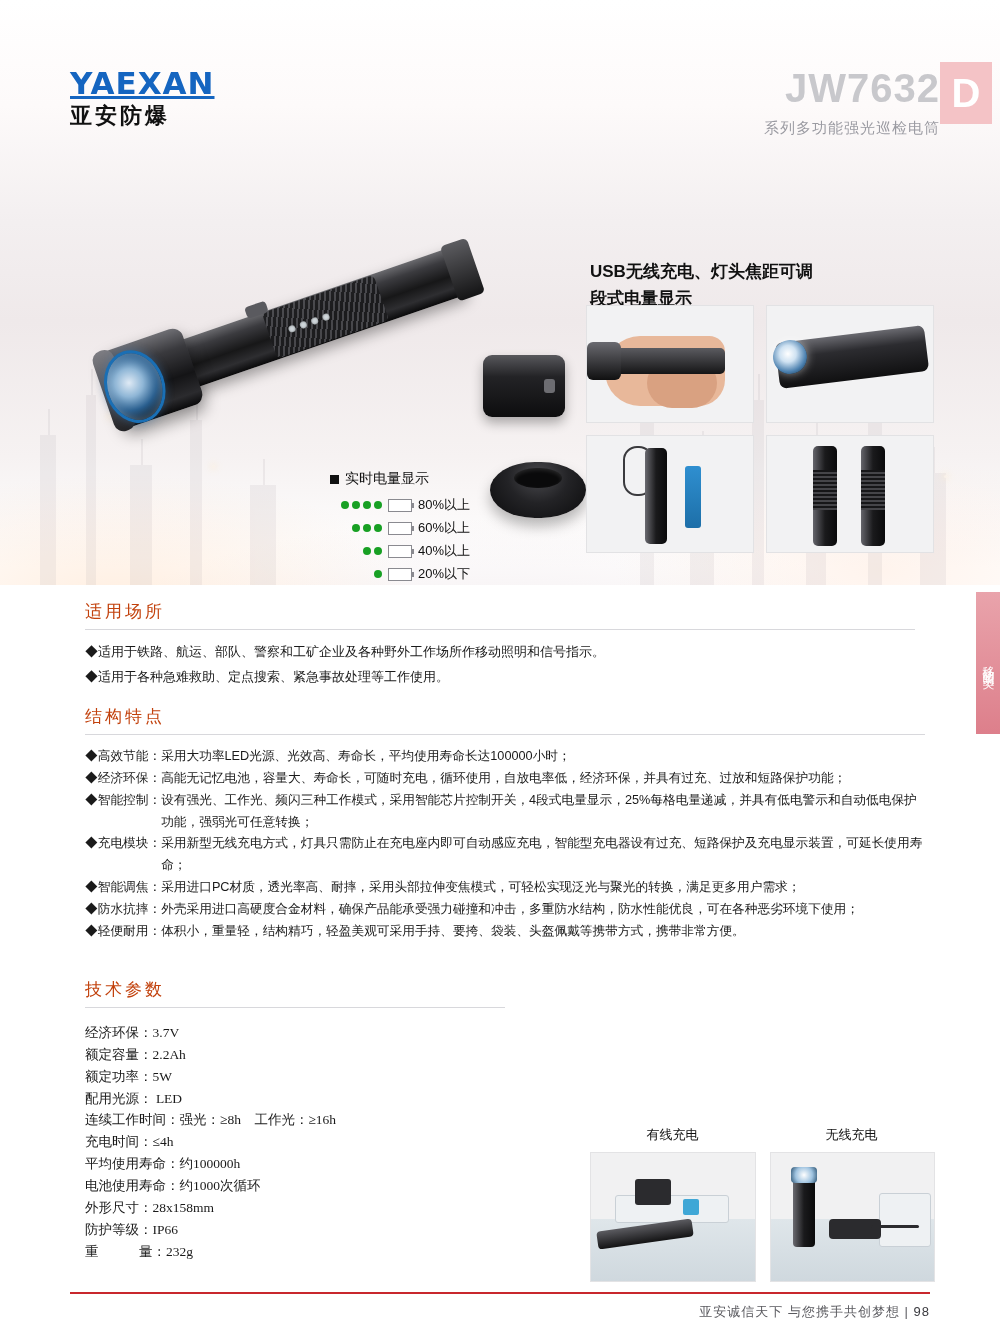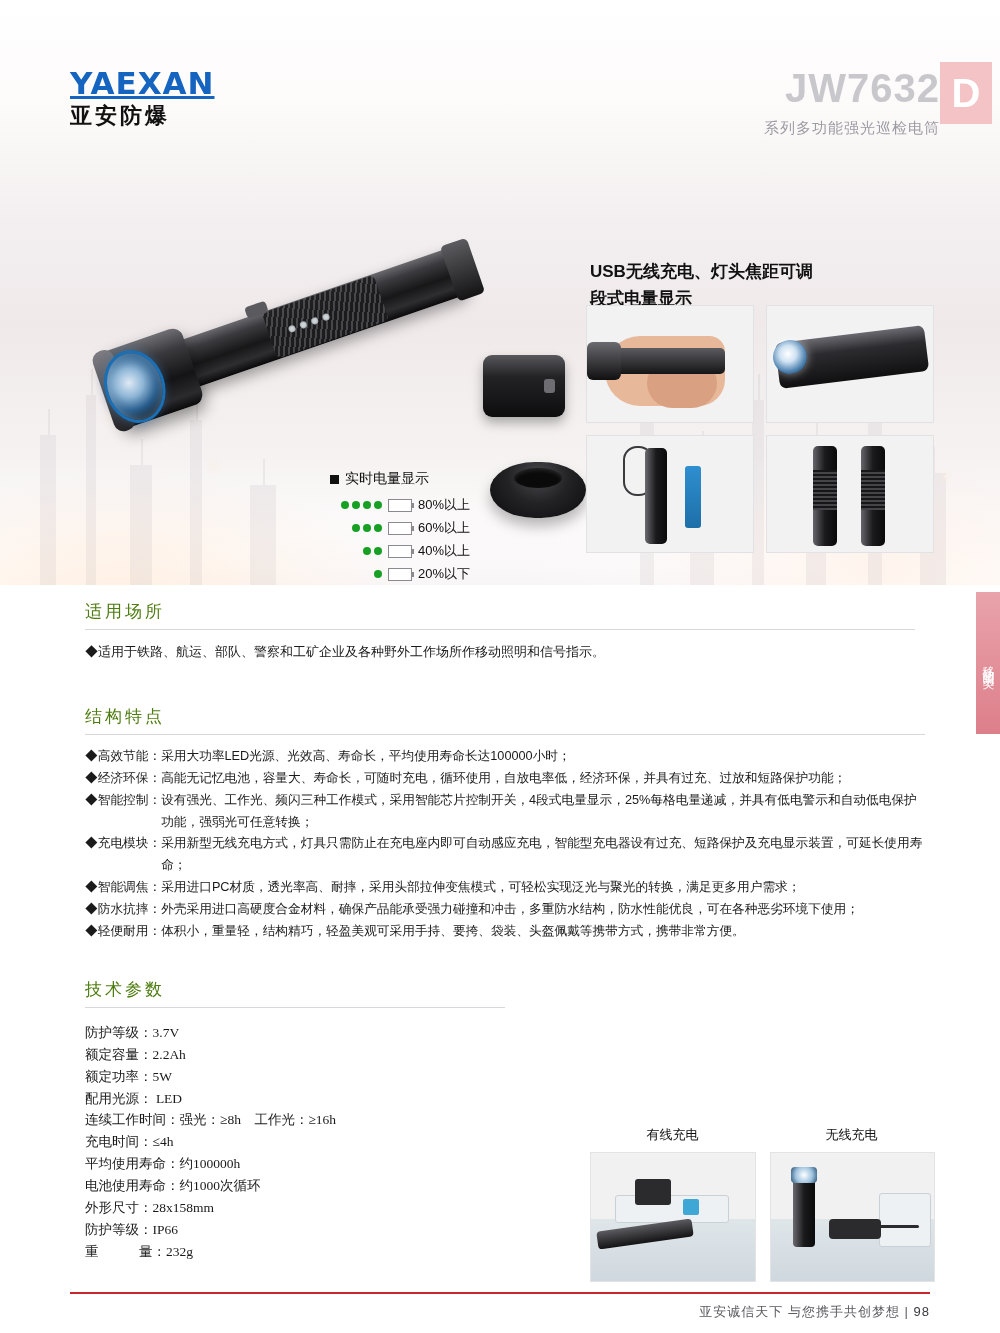--- a/index.html
+++ b/index.html
@@ -150,21 +150,21 @@
     position:absolute;right:0;top:592px;width:24px;height:142px;
     background:linear-gradient(180deg,#e9a3ab,#dd7f8b);
     display:flex;align-items:center;justify-content:center;
   }
   .side-tab span{
     writing-mode:vertical-rl;color:#fff;font-size:12px;letter-spacing:3px;
   }
 
   
   .sec-title{
-    font-size:17px;color:#4d7c0f;letter-spacing:3px;font-weight:normal;
+    font-size:17px;color:#c2410c;letter-spacing:3px;font-weight:normal;
     font-family:"Liberation Serif", serif;
   }
   .sec-rule{height:1px;background:#d8d8dc;margin-top:6px;}
 
   .s-apply{position:absolute;left:85px;top:600px;width:830px;}
   .bullet{font-size:13px;color:#1a1a1a;line-height:1.9;}
 
   .s-struct{position:absolute;left:85px;top:705px;width:840px;}
   .feat-row{display:flex;font-size:12.7px;line-height:1.72;color:#1a1a1a;}
   .feat-label{white-space:nowrap;}
@@ -333,20 +333,21 @@
 
 <div class="side-tab">
   <span>移动照明类</span>
 </div>
 
 <div class="s-apply">
   <div class="sec-title">适用场所</div>
   <div class="sec-rule"></div>
   <div style="margin-top:10px">
     <div class="bullet">◆适用于铁路、航运、部队、警察和工矿企业及各种野外工作场所作移动照明和信号指示。</div>
+    <div class="bullet">◆适用于各种急难救助、定点搜索、紧急事故处理等工作使用。</div>
   </div>
 </div>
 
 <div class="s-struct">
   <div class="sec-title">结构特点</div>
   <div class="sec-rule"></div>
   <div style="margin-top:11px">
     <div class="feat-row">
       <span class="feat-label">◆高效节能：</span>
       <span class="feat-text">采用大功率LED光源、光效高、寿命长，平均使用寿命长达100000小时；</span>
@@ -375,21 +376,21 @@
       <span class="feat-label">◆轻便耐用：</span>
       <span class="feat-text">体积小，重量轻，结构精巧，轻盈美观可采用手持、要挎、袋装、头盔佩戴等携带方式，携带非常方便。</span>
     </div>
   </div>
 </div>
 
 <div class="s-tech">
   <div class="sec-title">技术参数</div>
   <div class="sec-rule"></div>
   <div class="spec-list">
-    <div>防护等级：3.7V</div>
+    <div>经济环保：3.7V</div>
     <div>额定容量：2.2Ah</div>
     <div>额定功率：5W</div>
     <div>配用光源： LED</div>
     <div>连续工作时间：强光：≥8h　工作光：≥16h</div>
     <div>充电时间：≤4h</div>
     <div>平均使用寿命：约100000h</div>
     <div>电池使用寿命：约1000次循环</div>
     <div>外形尺寸：28x158mm</div>
     <div>防护等级：IP66</div>
     <div>重　　　量：232g</div>

